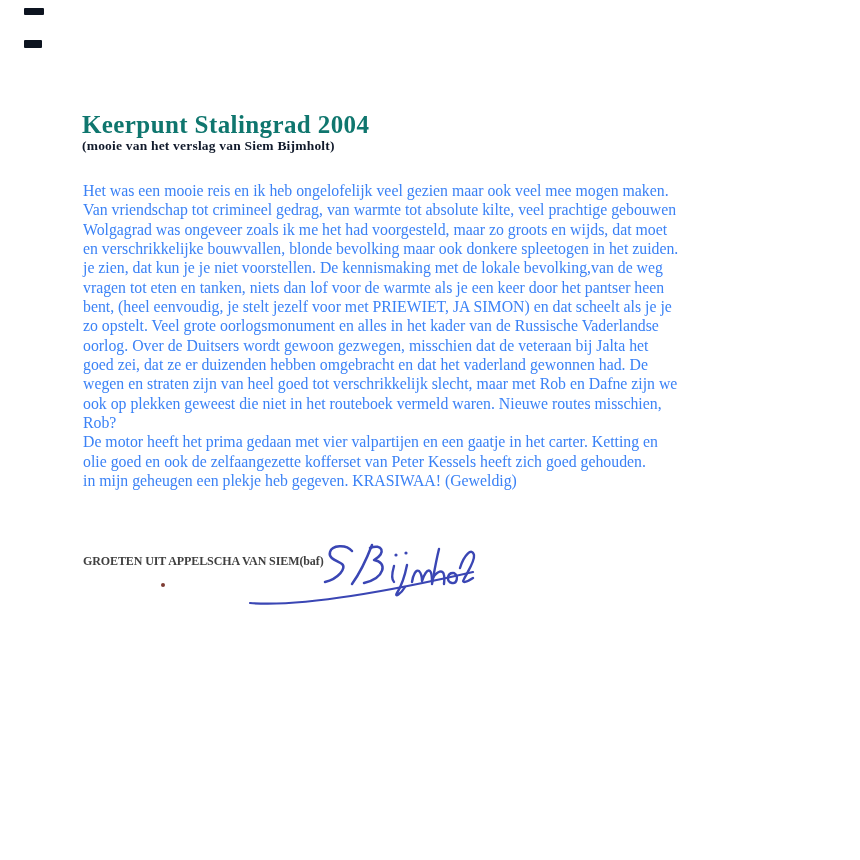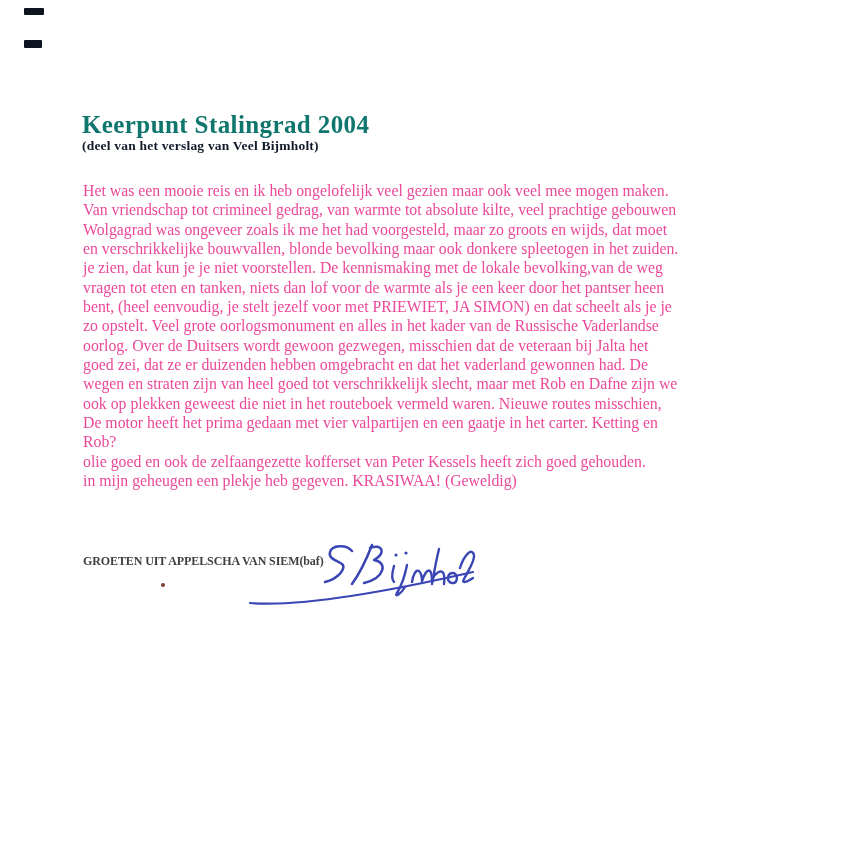--- a/index.html
+++ b/index.html
@@ -39,21 +39,21 @@
     letter-spacing: 0.2px;
     white-space: nowrap;
   }
   .body-text {
     position: absolute;
     left: 83px;
     top: 181px;
     width: 700px;
     font-size: 15.8px;
     line-height: 19.35px;
-    color: #ec4899;
+    color: #3b82f6;
   }
   .body-line { white-space: nowrap; }
   .closing {
     position: absolute;
     left: 83px;
     top: 554px;
     font-size: 12px;
     font-weight: bold;
     color: #404040;
     letter-spacing: -0.1px;
@@ -79,37 +79,37 @@
 </style>
 </head>
 <body>
 
 <div class="page">
 
   <div class="scan-mark m1"></div>
   <div class="scan-mark m2"></div>
 
   <h1 class="title">Keerpunt Stalingrad 2004</h1>
-  <div class="subtitle">(deel van het verslag van Veel Bijmholt)</div>
+  <div class="subtitle">(mooie van het verslag van Siem Bijmholt)</div>
 
   <div class="body-text">
       <div class="body-line">Het was een mooie reis en ik heb ongelofelijk veel gezien maar ook veel mee mogen maken.</div>
       <div class="body-line">Van vriendschap tot crimineel gedrag, van warmte tot absolute kilte, veel prachtige gebouwen</div>
       <div class="body-line">Wolgagrad was ongeveer zoals ik me het had voorgesteld, maar zo groots en wijds, dat moet</div>
       <div class="body-line">en verschrikkelijke bouwvallen, blonde bevolking maar ook donkere spleetogen in het zuiden.</div>
       <div class="body-line">je zien, dat kun je je niet voorstellen. De kennismaking met de lokale bevolking,van de weg</div>
       <div class="body-line">vragen tot eten en tanken, niets dan lof voor de warmte als je een keer door het pantser heen</div>
       <div class="body-line">bent, (heel eenvoudig, je stelt jezelf voor met PRIEWIET, JA SIMON) en dat scheelt als je je</div>
       <div class="body-line">zo opstelt. Veel grote oorlogsmonument en alles in het kader van de Russische Vaderlandse</div>
       <div class="body-line">oorlog. Over de Duitsers wordt gewoon gezwegen, misschien dat de veteraan bij Jalta het</div>
       <div class="body-line">goed zei, dat ze er duizenden hebben omgebracht en dat het vaderland gewonnen had. De</div>
       <div class="body-line">wegen en straten zijn van heel goed tot verschrikkelijk slecht, maar met Rob en Dafne zijn we</div>
       <div class="body-line">ook op plekken geweest die niet in het routeboek vermeld waren. Nieuwe routes misschien,</div>
+      <div class="body-line">Rob?</div>
       <div class="body-line">De motor heeft het prima gedaan met vier valpartijen en een gaatje in het carter. Ketting en</div>
-      <div class="body-line">Rob?</div>
       <div class="body-line">olie goed en ook de zelfaangezette kofferset van Peter Kessels heeft zich goed gehouden.</div>
       <div class="body-line">in mijn geheugen een plekje heb gegeven. KRASIWAA! (Geweldig)</div>
     </div>
 
   <div class="closing">GROETEN UIT APPELSCHA VAN SIEM(baf)</div>
 
   <div class="ink-dot"></div>
 
   <div class="signature">
     <svg viewBox="0 0 250 80">

